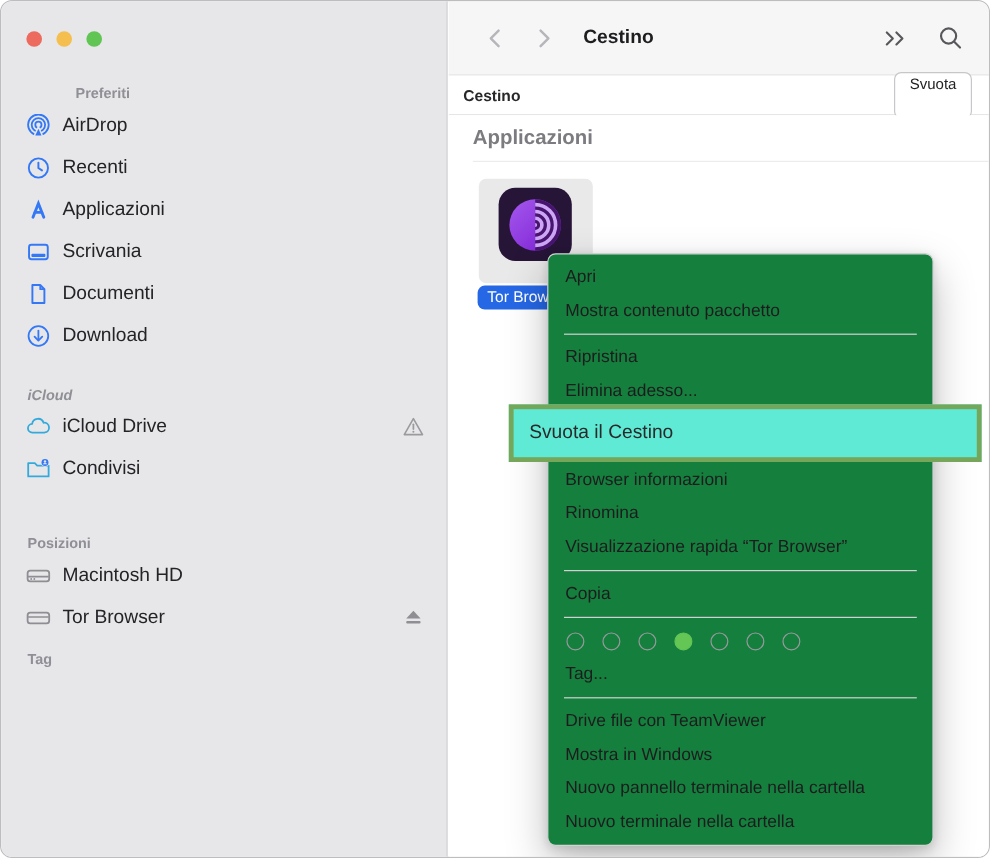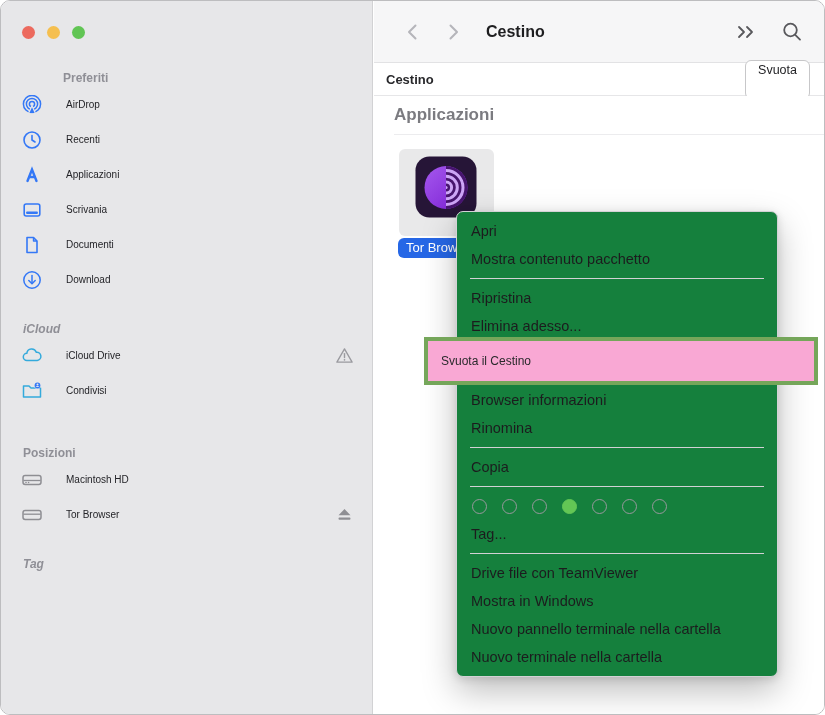--- a/index.html
+++ b/index.html
@@ -21,24 +21,24 @@
   .tl.yellow { background:#f5bf4f; }
   .tl.green  { background:#61c554; }
   .side-scroll { position:absolute; top:38px; left:0; right:0; }
   .sec-header {
     padding:0 0 0 22px; font-size:12px; font-weight:bold; color:#8f8f96;
     height:18px; line-height:18px;
   }
   .mt-first { margin-top:30px;margin-left:40px; }
   .mt-sec   { margin-top:23px;font-style:italic; }
   .mt-pos   { margin-top:36px; }
-  .mt-tag   { margin-top:23px;font-style:italic; }
+  .mt-tag   { margin-top:8px; }
   .side-item {
     display:flex; align-items:center; height:35px;
-    padding:0 18px 0 20px; gap:23px; font-size:10px; color:#242428;
+    padding:0 18px 0 20px; gap:9px; font-size:16px; color:#242428;
     cursor:default;
   }
   .side-item .icn { width:22px; height:22px; flex:none; display:flex; align-items:center; justify-content:center; }
   .side-item .trail { margin-left:auto; width:20px; height:20px; display:flex; align-items:center; justify-content:center; }
   
   .toolbar {
     position:absolute; left:373px; top:0; width:452px; height:62px;
     background:#f6f6f7; border-bottom:1px solid #e2e2e4;
     display:flex; align-items:center; padding:0 22px 0 26px;
   }
@@ -81,23 +81,23 @@
   }
   .mi { height:28px; display:flex; align-items:center; padding:0 14px; font-size:14.5px; color:#1c1c1e; white-space:nowrap; }
   .msep { height:1px; background:#d1d1d4; margin:5px 13px; }
   .mspacer { height:46px; }
   .tagrow { height:28px; display:flex; align-items:center; gap:15px; padding:0 15px; }
   .dot { width:15px; height:15px; border-radius:50%; border:1.5px solid #98989d; background:transparent; }
   .dot.sel { background:#63c655; border-color:#63c655; }
   
   .annot {
     position:absolute; left:423px; top:336px; width:394px; height:48px;
-    background:#f9a8d4; border:4px solid #75a65a; z-index:20;
+    background:#5eead4; border:4px solid #75a65a; z-index:20;
     display:flex; align-items:center; padding-left:13px;
-    font-size:12px; color:#2a2a2c; white-space:nowrap;
+    font-size:16px; color:#2a2a2c; white-space:nowrap;
   }
 </style>
 </head>
 <body>
 
 <div class="window">
 
   <div class="sidebar">
     <div class="traffic">
       <div class="tl red"></div>
@@ -309,20 +309,21 @@
 
   <div class="cmenu">
     <div class="mi">Apri</div>
     <div class="mi">Mostra contenuto pacchetto</div>
     <div class="msep"></div>
     <div class="mi">Ripristina</div>
     <div class="mi">Elimina adesso...</div>
     <div class="mspacer"></div>
     <div class="mi">Browser informazioni</div>
     <div class="mi">Rinomina</div>
+    <div class="mi">Visualizzazione rapida “Tor Browser”</div>
     <div class="msep"></div>
     <div class="mi">Copia</div>
     <div class="msep"></div>
     <div class="tagrow">
       <span class="dot"></span>
       <span class="dot"></span>
       <span class="dot"></span>
       <span class="dot sel"></span>
       <span class="dot"></span>
       <span class="dot"></span>

